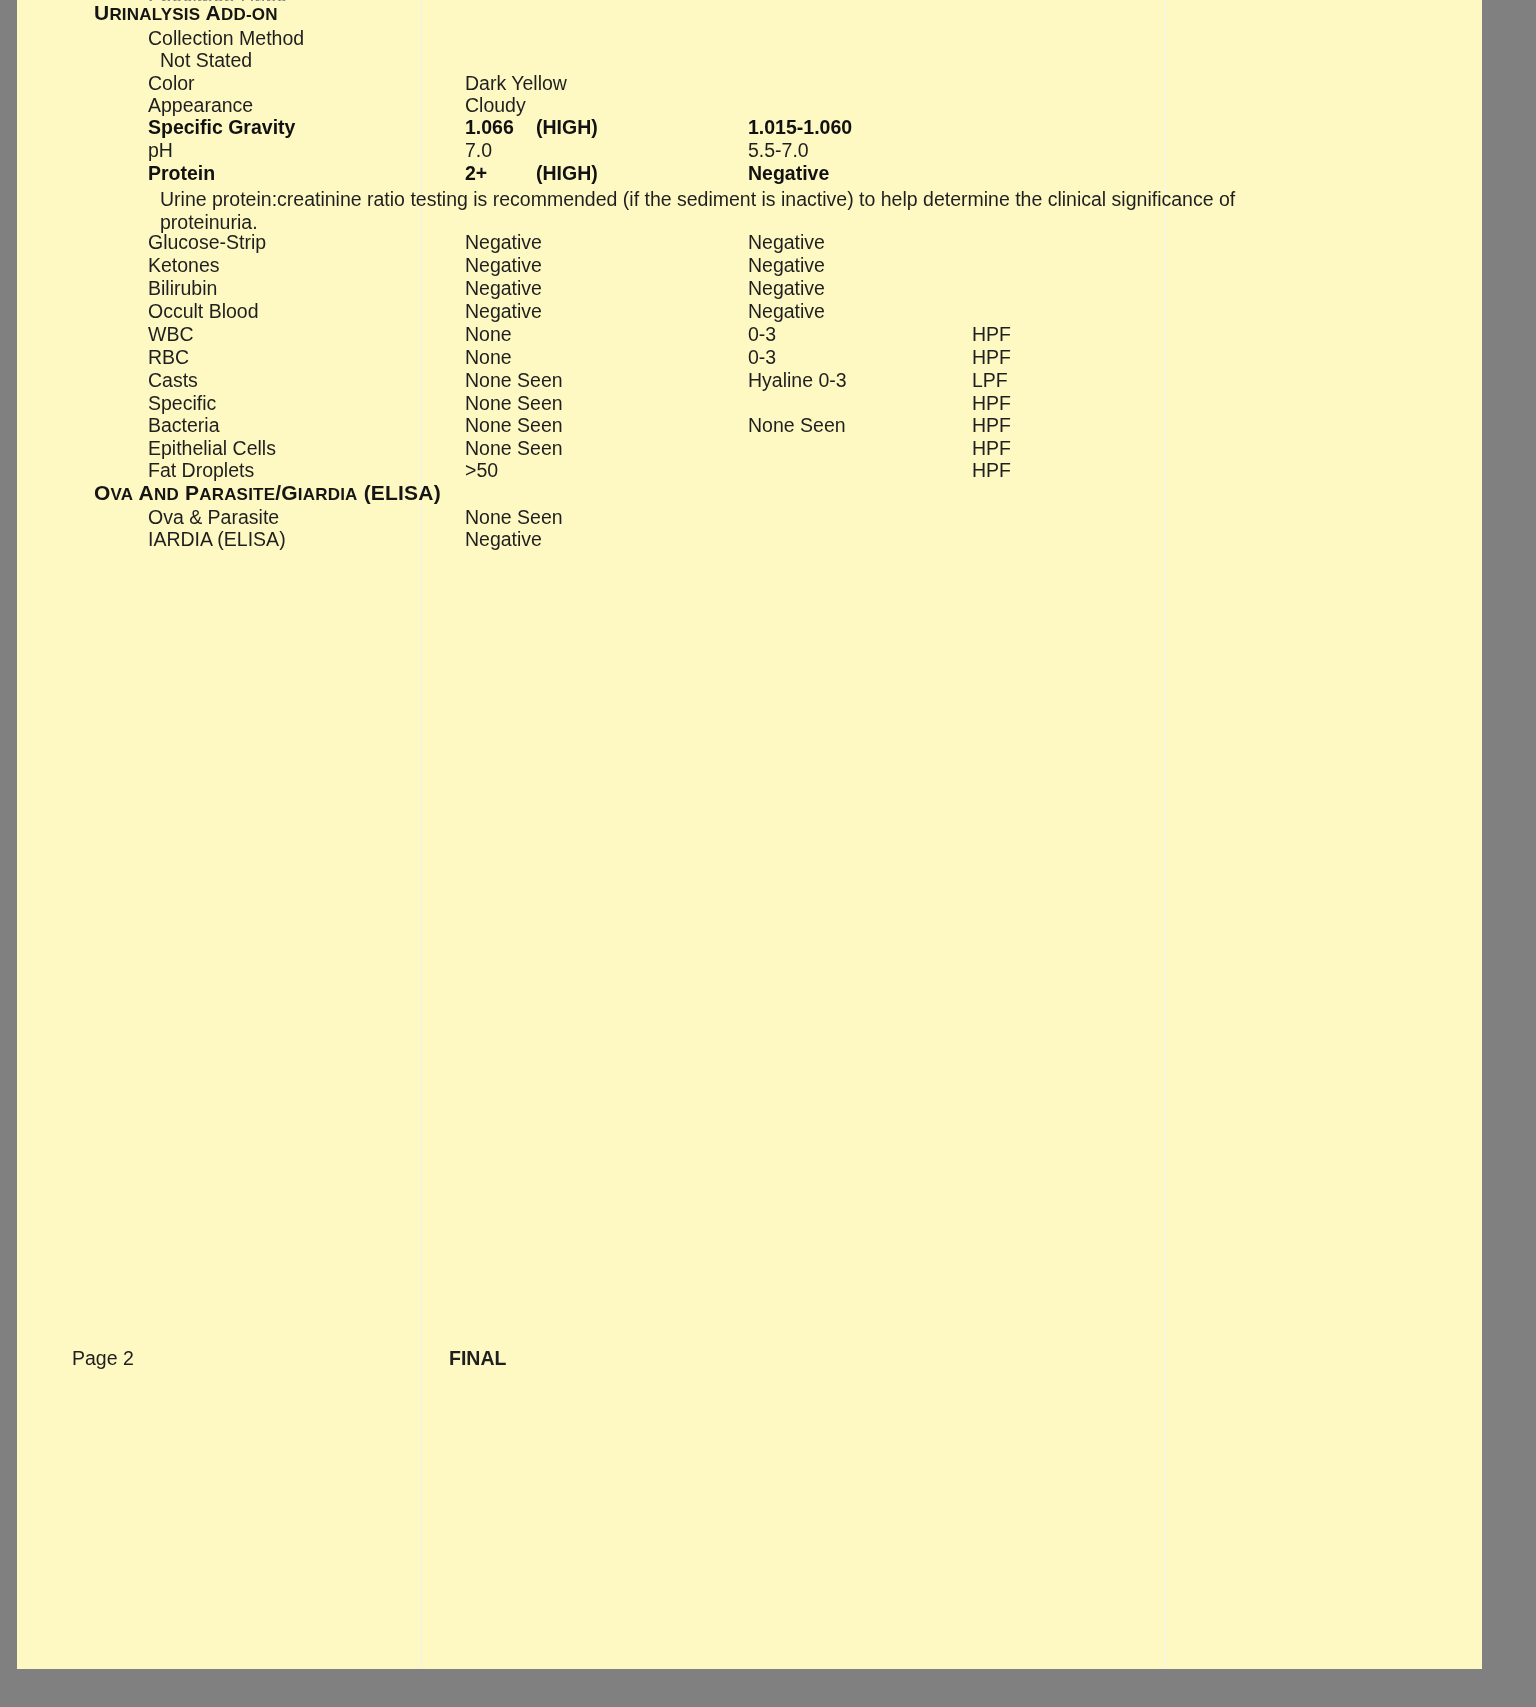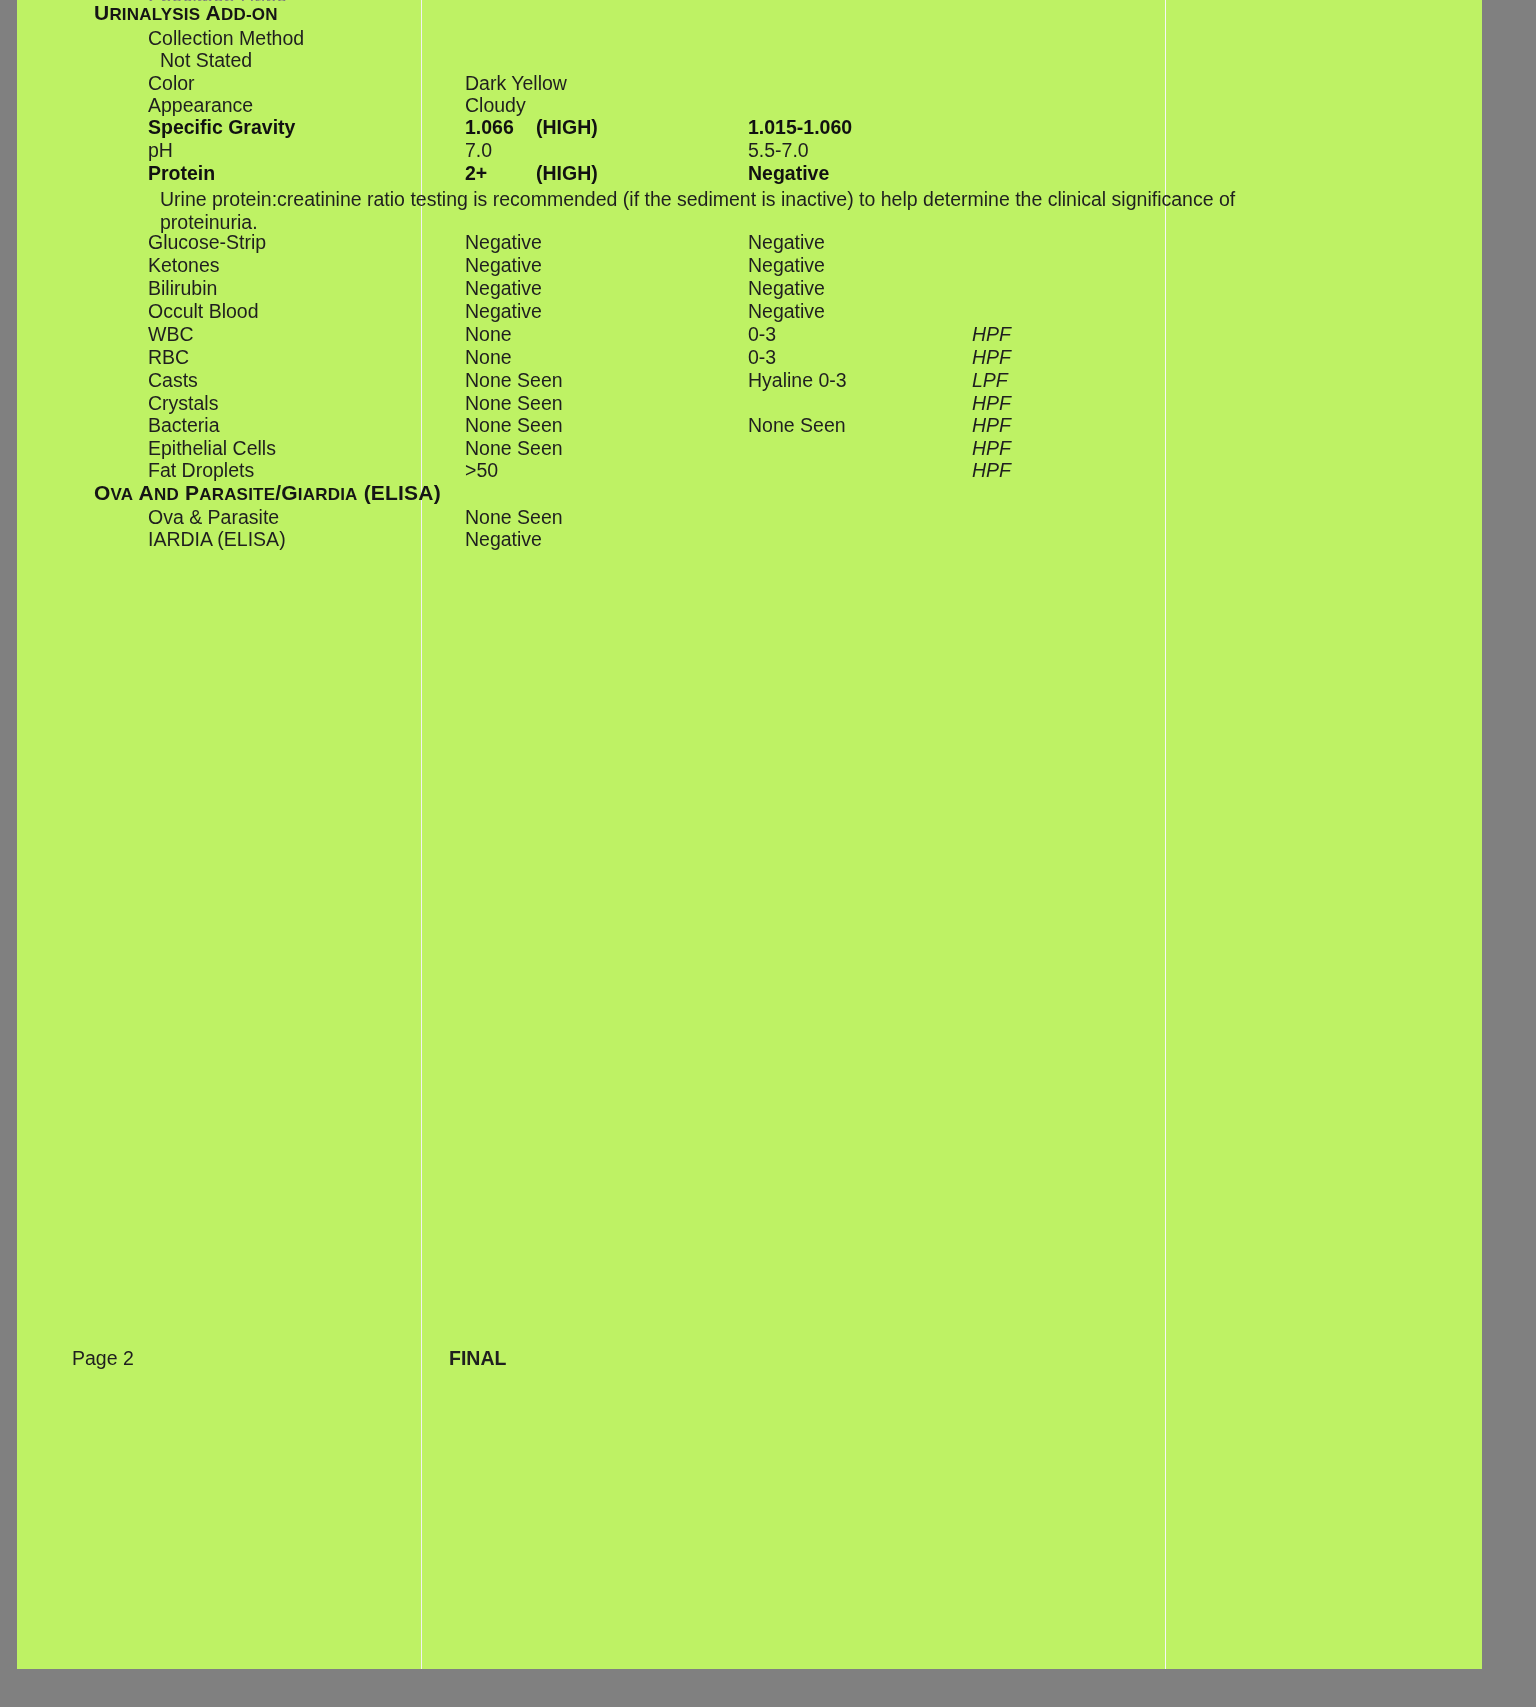--- a/index.html
+++ b/index.html
@@ -16,21 +16,21 @@
     font-family: "Liberation Sans", sans-serif;
   }
 
   
   #page-sheet {
     position: absolute;
     left: 17px;
     top: 0px;
     width: 1465px;
     height: 1669px;
-    background: #bef264;
+    background: #fef9c3;
     overflow: hidden;
   }
 
   
   .scan-seam {
     position: absolute;
     top: 0;
     width: 1px;
     height: 100%;
     background: #f4f4f4;
@@ -89,21 +89,21 @@
     line-height: 22px;
     color: #1f1f1f;
   }
   .cell.bold { font-weight: bold; color: #111; }
 
   .c-label  { left: 131px; }
   .c-label.indent2 { left: 143px; }
   .c-value  { left: 448px; }
   .c-flag   { left: 519px; }
   .c-ref    { left: 731px; }
-  .c-unit   { left: 955px; font-style: italic; }
+  .c-unit   { left: 955px; }
 
   
   .comment {
     position: absolute;
     left: 143px;
     width: 1090px;
     font-size: 19.5px;
     line-height: 23px;
     color: #1f1f1f;
   }
@@ -205,21 +205,21 @@
       <span class="cell c-ref">0-3</span>
       <span class="cell c-unit">HPF</span>
     </div>
     <div class="row" style="top:369px;">
       <span class="cell c-label">Casts</span>
       <span class="cell c-value">None Seen</span>
       <span class="cell c-ref">Hyaline 0-3</span>
       <span class="cell c-unit">LPF</span>
     </div>
     <div class="row" style="top:392px;">
-      <span class="cell c-label">Crystals</span>
+      <span class="cell c-label">Specific</span>
       <span class="cell c-value">None Seen</span>
       <span class="cell c-unit">HPF</span>
     </div>
     <div class="row" style="top:414px;">
       <span class="cell c-label">Bacteria</span>
       <span class="cell c-value">None Seen</span>
       <span class="cell c-ref">None Seen</span>
       <span class="cell c-unit">HPF</span>
     </div>
     <div class="row" style="top:437px;">

